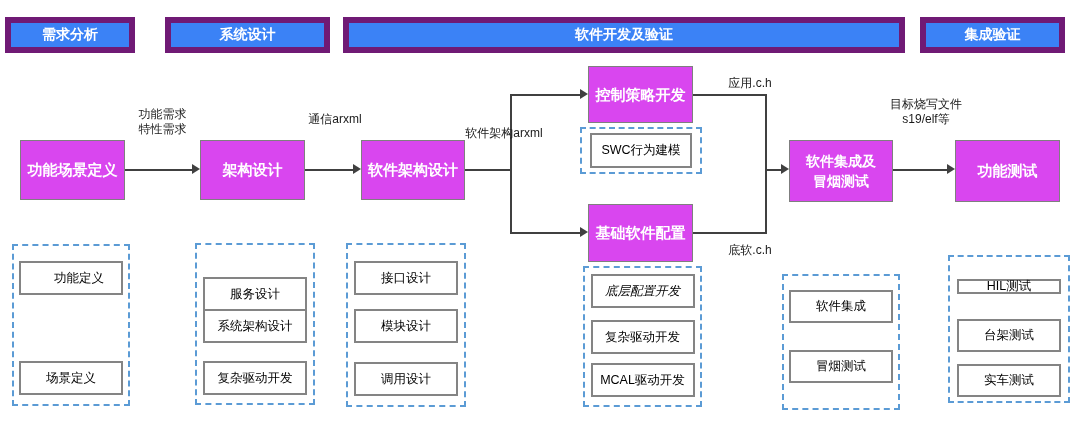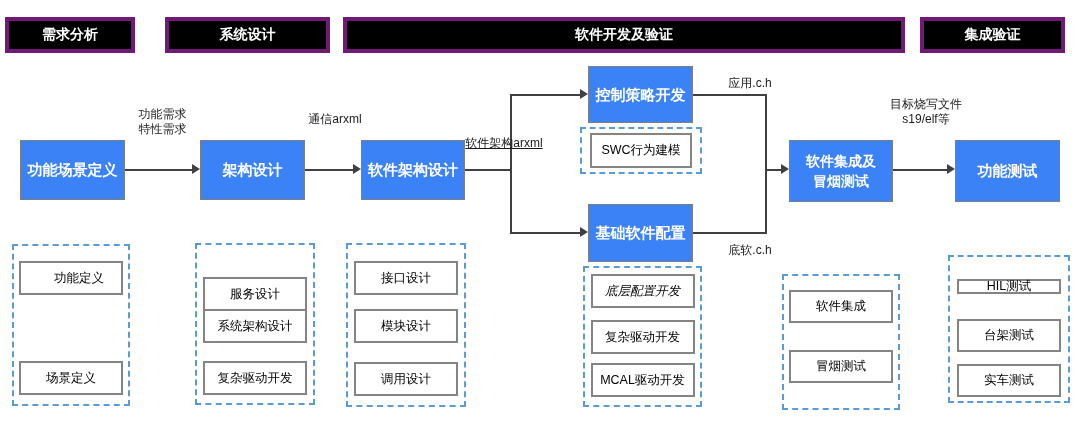--- a/index.html
+++ b/index.html
@@ -3,28 +3,28 @@
 <meta charset="utf-8">
 <style>
   html,body{margin:0;padding:0;background:#fff;}
   .canvas{
     position:relative; width:1080px; height:421px; background:#ffffff;
     font-family:"Liberation Sans", sans-serif; overflow:hidden;
   }
   
   .phase{
     position:absolute; top:17px; height:36px;
-    background:#000000; border:4px solid #701a75;
+    background:#3b82f6; border:6px solid #701a75;
     color:#fff; font-size:14px; font-weight:bold;
     display:flex; align-items:center; justify-content:center;
     box-sizing:border-box;
   }
   
   .fbox{
-    position:absolute; background:#3b82f6; border:1px solid #7F7F7F;
+    position:absolute; background:#d946ef; border:1px solid #7F7F7F;
     color:#fff; font-size:15px; font-weight:bold;
     display:flex; align-items:center; justify-content:center;
     text-align:center; box-sizing:border-box; white-space:pre-line; line-height:1.45;
   }
   
   .dashed{
     position:absolute; border:2px dashed #5B9BD5; box-sizing:border-box;
   }
   
   .item{
@@ -89,21 +89,21 @@
   <div class="vline" style="left:765px;top:94px;height:140px;"></div>
   <div class="hline" style="left:765px;top:169px;width:17px;"></div>
   <div class="ah" style="left:781px;top:164px;"></div>
 
   <div class="hline" style="left:893px;top:169px;width:55px;"></div>
   <div class="ah" style="left:947px;top:164px;"></div>
 
   <div class="elabel" style="left:120px;top:107px;width:85px;">功能需求
 特性需求</div>
   <div class="elabel" style="left:303px;top:112px;width:64px;">通信arxml</div>
-  <div class="elabel" style="left:460px;top:136px;width:88px;text-decoration:underline;">软件架构arxml</div>
+  <div class="elabel" style="left:460px;top:126px;width:88px;">软件架构arxml</div>
   <div class="elabel" style="left:722px;top:76px;width:56px;">应用.c.h</div>
   <div class="elabel" style="left:722px;top:243px;width:56px;">底软.c.h</div>
   <div class="elabel" style="left:880px;top:97px;width:92px;">目标烧写文件
 s19/elf等</div>
 
   <div class="dashed" style="left:12px;top:244px;width:118px;height:162px;">
     <div class="item" style="top:15px;padding-left:16px;">功能定义</div>
     <div class="item" style="top:115px;">场景定义</div>
   </div>
 

